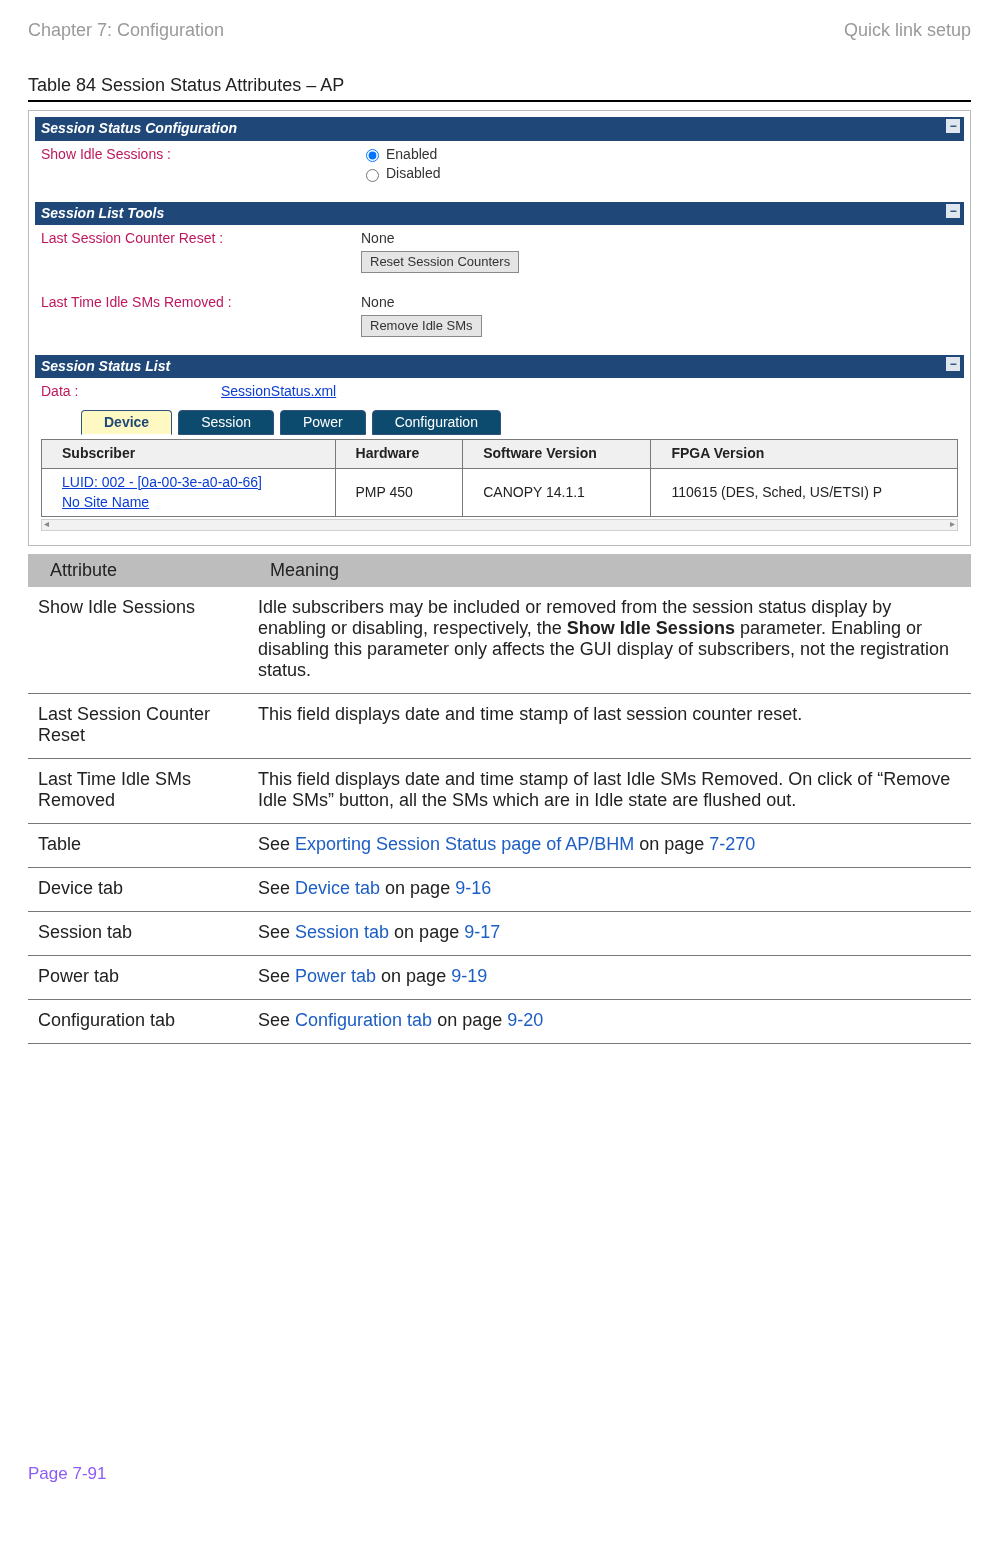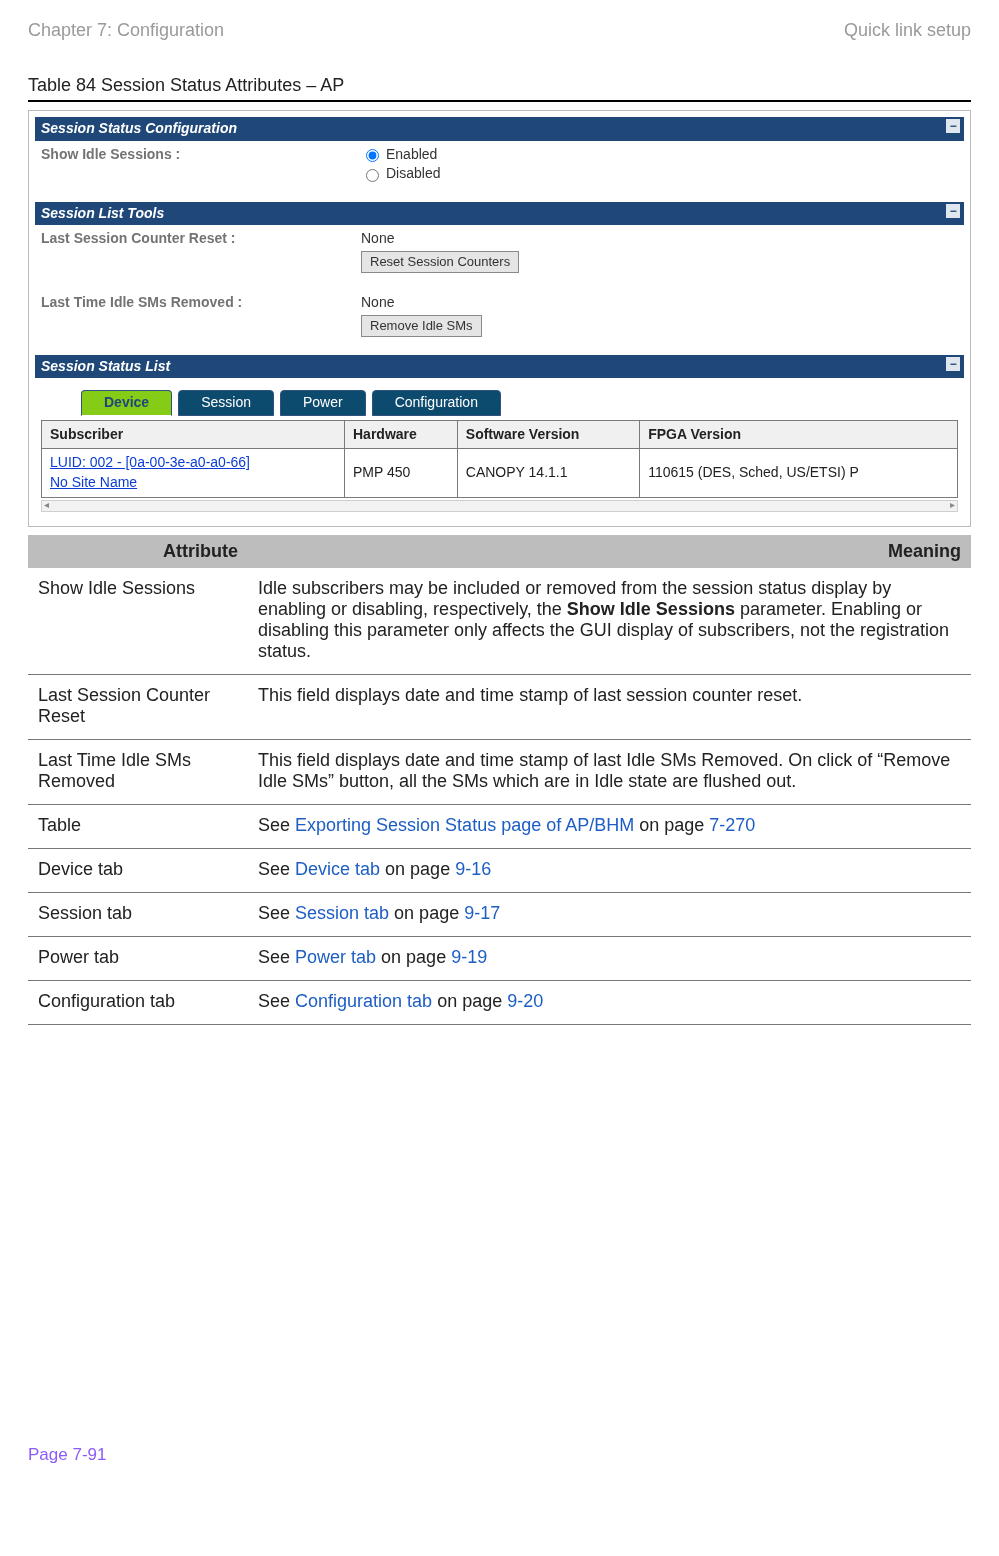--- a/index.html
+++ b/index.html
@@ -41,21 +41,21 @@
     position:relative;
     font-style:italic;
   }
   .panel-title .collapse-icon{
     position:absolute;right:4px;top:2px;
     width:14px;height:14px;background:#dfe6ee;color:#1f4878;
     font-size:12px;line-height:14px;text-align:center;font-weight:700;
   }
   .panel-body{padding:4px 6px 2px;}
   .kv-row{display:flex;}
-  .kv-key{width:320px;color:#737373;font-weight:bold;}
+  .kv-key{width:320px;color:#be185d;}
   .kv-val{flex:1;color:#333;}
   .radio-line{display:flex;align-items:center;gap:4px;}
   .ctrl-btn{
     display:inline-block;
     border:1px solid #8a8a8a;
     background:#e5e5e5;
     padding:0 8px;
     font-size:13px;
     line-height:20px;
     margin-top:2px;
@@ -65,38 +65,38 @@
   .tab-strip{display:flex;gap:6px;margin:8px 0 4px 40px;}
   .tab{
     padding:2px 22px;
     color:#fff;
     background:#0c4a6e;
     border:1px solid #30527d;
     border-radius:4px 4px 0 0;
     font-size:14px;
   }
   .tab.active{
-    background:#84cc16;color:#1f4878;font-weight:700;
+    background:#fef9c3;color:#1f4878;font-weight:700;
     border-bottom-color:#fff;
   }
   
   .grid{width:100%;border-collapse:collapse;font-size:14px;}
   .grid th,.grid td{
     border:1px solid #7a7a7a;
-    padding:4px 8px;
+    padding:4px 20px;
     text-align:left;
   }
   .grid th{background:#f0f0f0;}
   .scroll-hint{height:10px;background:#f2f2f2;border:1px solid #cfcfcf;margin-top:2px;position:relative;}
   .scroll-hint::before{content:"\25C2";position:absolute;left:2px;top:-3px;color:#888;font-size:10px;}
   .scroll-hint::after{content:"\25B8";position:absolute;right:2px;top:-3px;color:#888;font-size:10px;}
   
   .attr-table{width:100%;border-collapse:collapse;font-size:18px;margin-top:8px;}
   .attr-table th{
-    background:#bdbdbd;text-align:right;padding:6px 10px;font-weight:700;
+    background:#bdbdbd;text-align:left;padding:6px 22px;font-weight:400;
   }
   .attr-table td{
     padding:10px 10px 12px;vertical-align:top;border-bottom:1px solid #777;
   }
   .attr-table td.attr-name{width:200px;}
   a.ref{color:#1d5ec4;text-decoration:none;}
   .footer{
     color:#8b5cf6;font-size:17px;margin-top:420px;
   }
 </style>
@@ -159,20 +159,24 @@
       </div>
     </div>
   </div>
 
   <div class="panel" style="margin-bottom:0;">
     <div class="panel-title">
       <span>Session Status List</span>
       <span class="collapse-icon">−</span>
     </div>
     <div class="panel-body">
+      <div class="kv-row">
+        <div class="kv-key" style="width:180px;">Data :</div>
+        <div class="kv-val"><span class="link-blue">SessionStatus.xml</span></div>
+      </div>
       <div class="tab-strip">
         <div class="tab active">Device</div>
         <div class="tab">Session</div>
         <div class="tab">Power</div>
         <div class="tab">Configuration</div>
       </div>
       <table class="grid">
         <tbody>
             <tr>
           <th>Subscriber</th>

